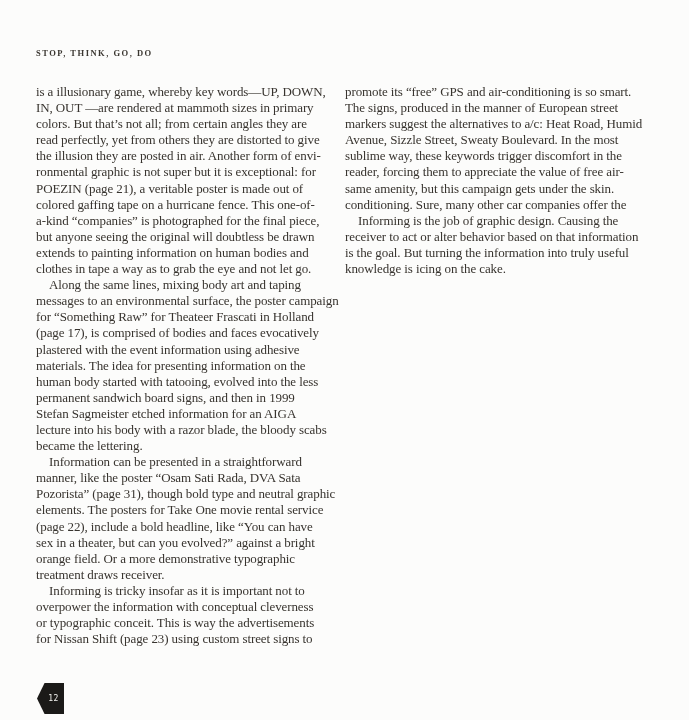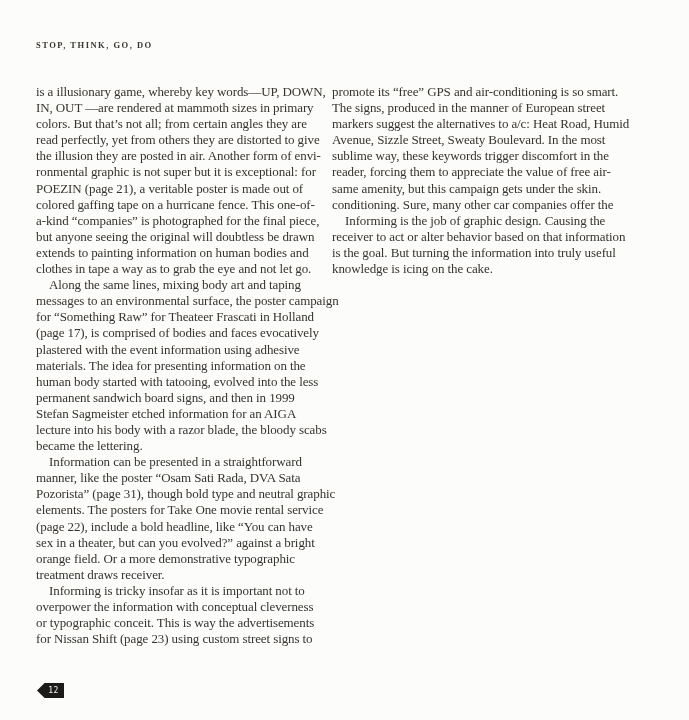--- a/index.html
+++ b/index.html
@@ -12,52 +12,53 @@
     width: 689px;
     height: 720px;
     background: #fcfcfb;
     font-family: "Liberation Serif", serif;
     color: #37332e;
     overflow: hidden;
   }
   .running-head {
     position: absolute;
     left: 36px;
-    top: 40px;
+    top: 48px;
     font-size: 8.5px;
     font-weight: 700;
     letter-spacing: 1.5px;
     color: #3a3630;
     white-space: nowrap;
   }
   .columns {
     position: absolute;
     left: 36px;
     top: 84px;
     display: flex;
+    gap: 13px;
     align-items: flex-start;
   }
   .col {
     width: 296px;
   }
   .line {
     font-size: 13px;
     line-height: 16.1px;
     white-space: nowrap;
     letter-spacing: -0.1px;
   }
   .line.indent {
     padding-left: 13px;
   }
   .page-tag {
     position: absolute;
     left: 37px;
     top: 683px;
     width: 27px;
-    height: 15px;
+    height: 31px;
     background: #1b1a18;
     clip-path: polygon(0 50%, 28% 0, 100% 0, 100% 100%, 28% 100%);
     display: flex;
     align-items: center;
     justify-content: center;
     padding-left: 6px;
     box-sizing: border-box;
   }
   .page-tag .num {
     color: #f4f4f0;

